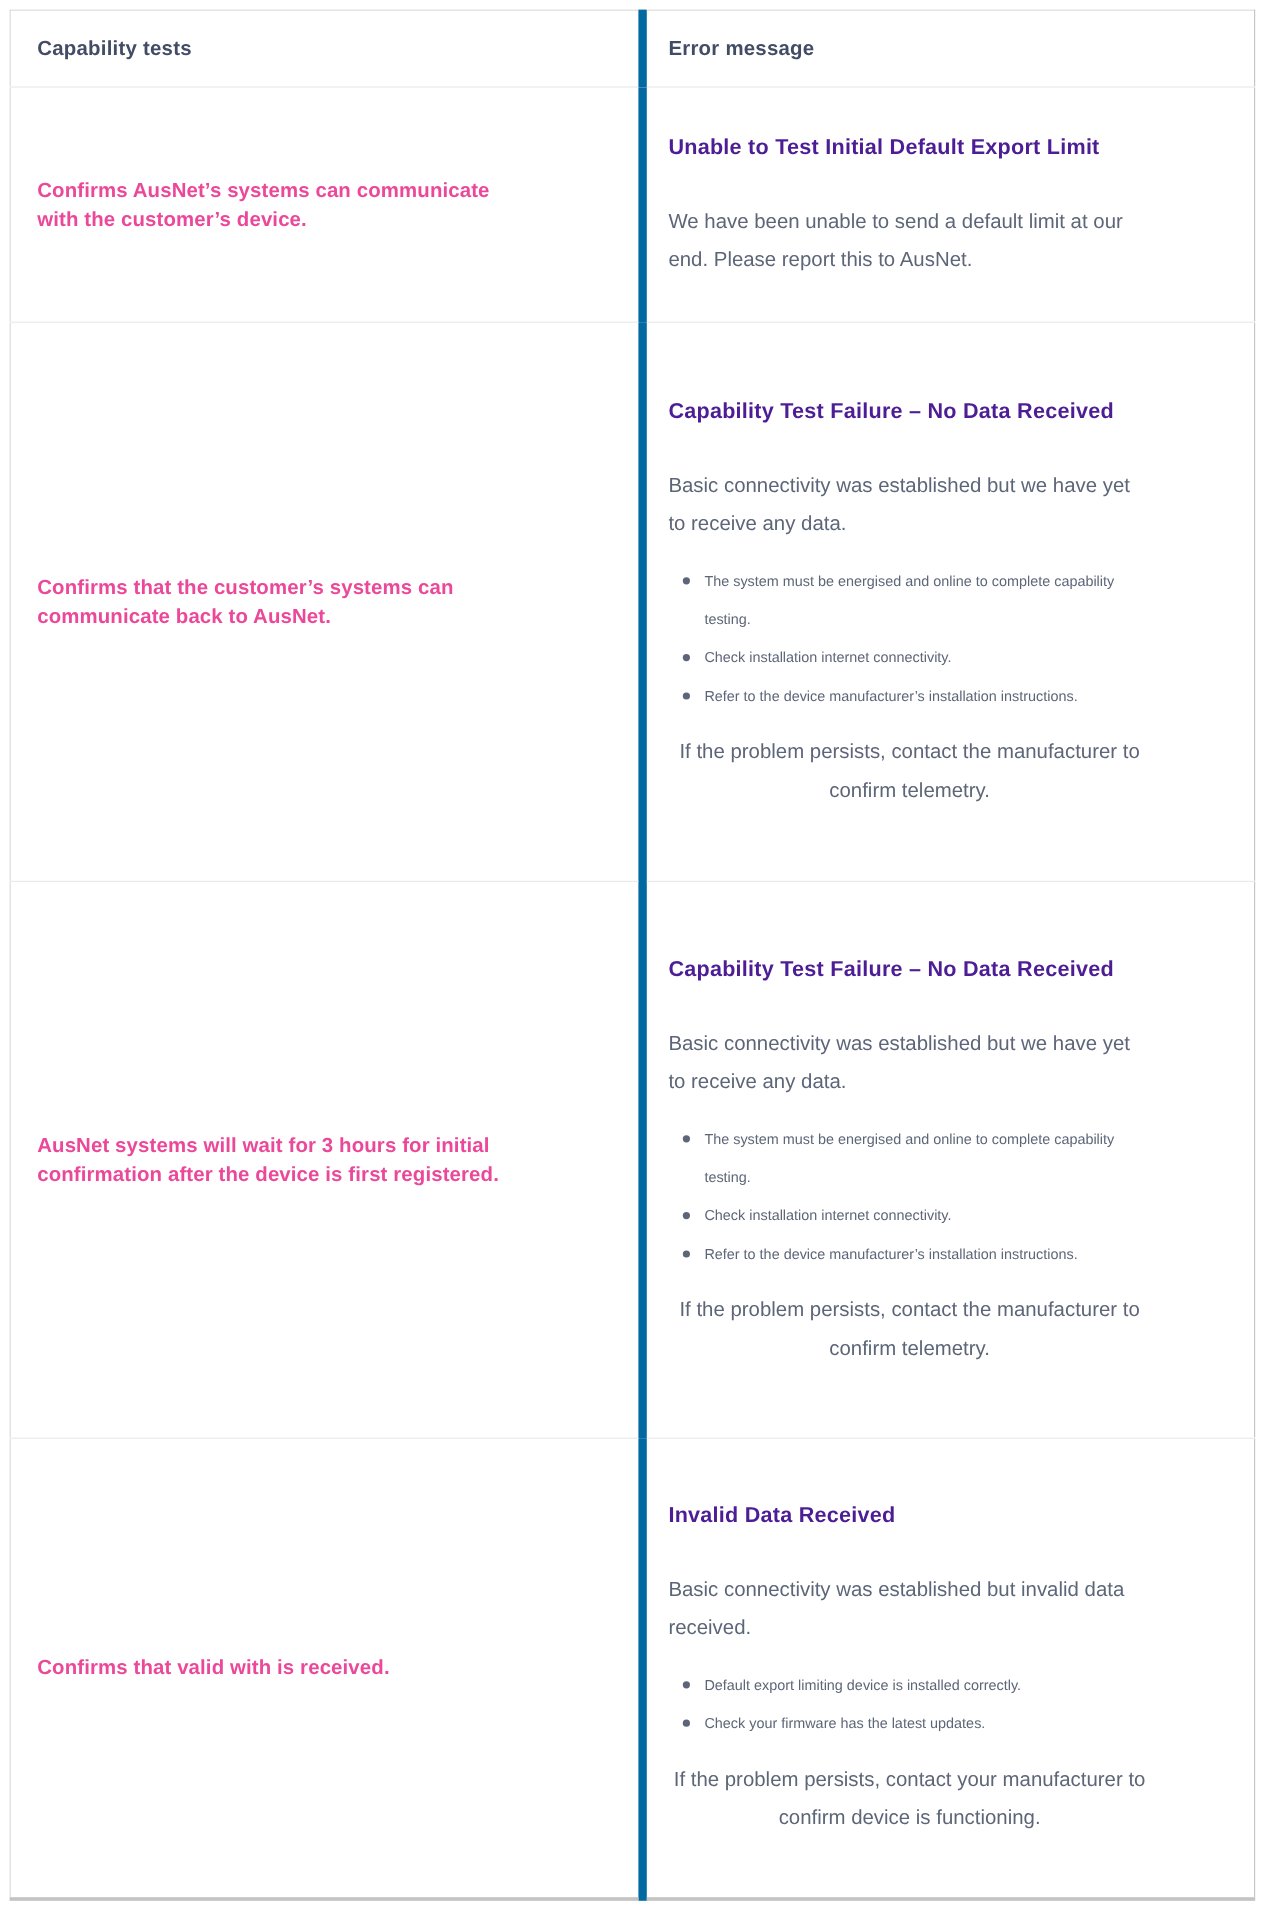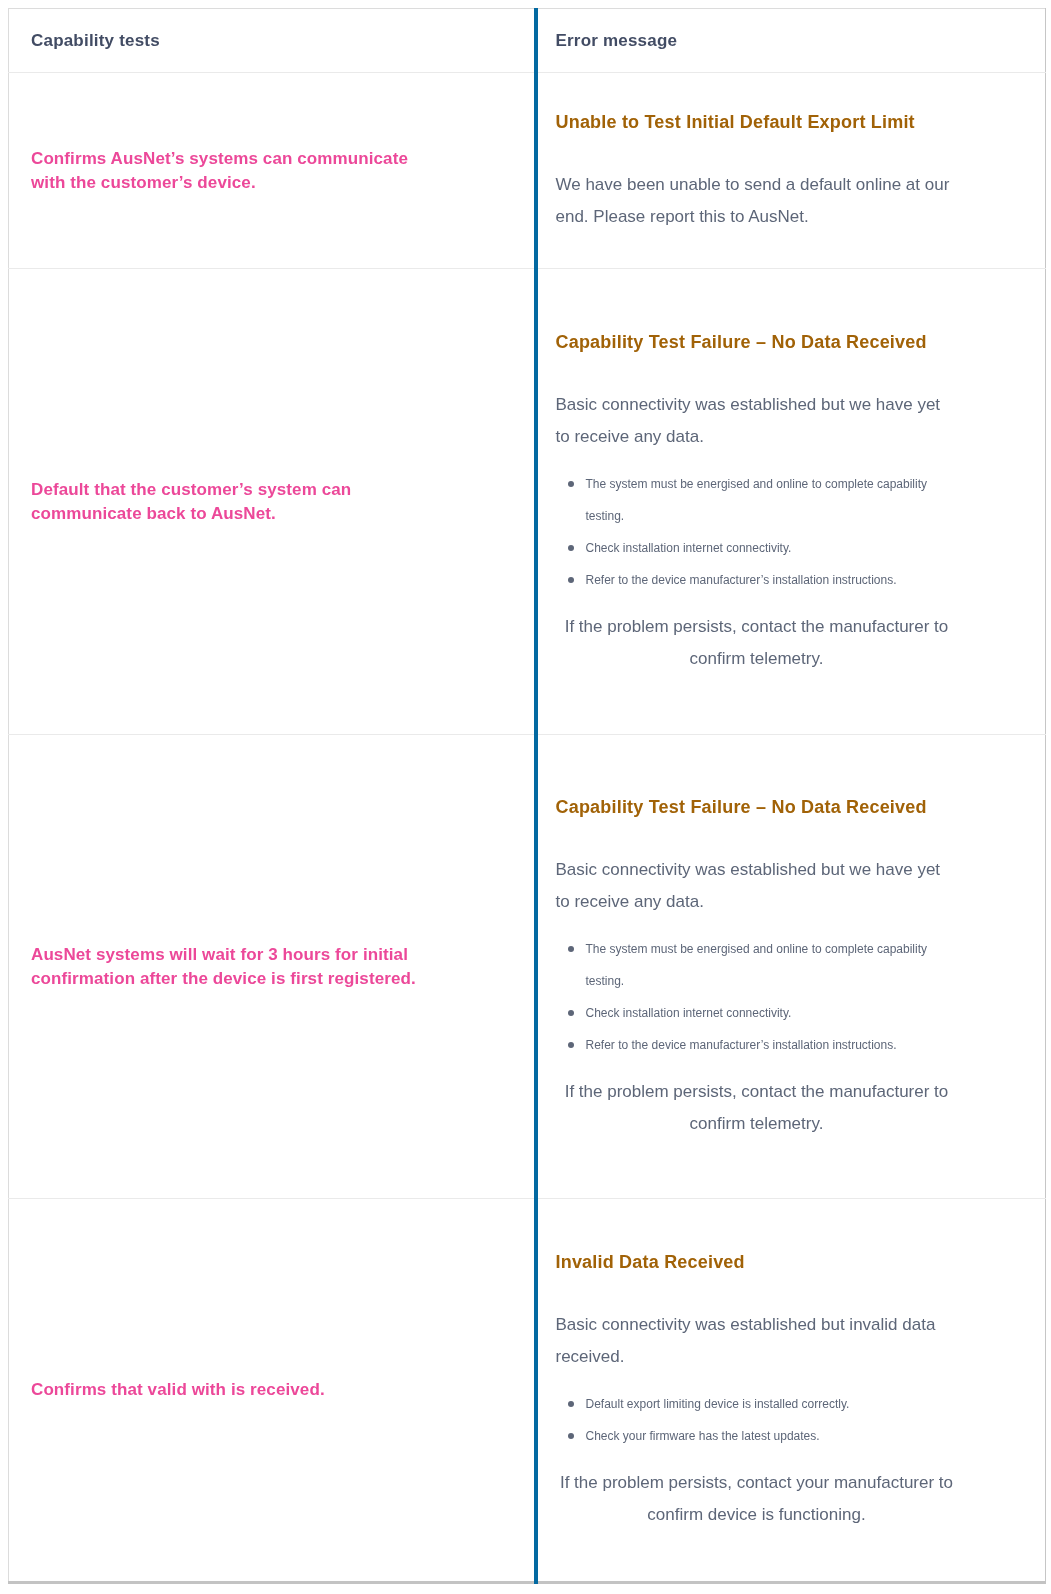--- a/index.html
+++ b/index.html
@@ -27,21 +27,21 @@
     background: #ffffff;
   }
   col.col-tests  { width: 527px; }
   col.col-errors { width: 510px; }
 
   th, td {
     vertical-align: middle;
     text-align: left;
     border-bottom: 1px solid #eaeaea;
   }
-  th + th, td + td { border-left: 4px solid #0369a1; }
+  th + th, td + td { border-left: 7px solid #0369a1; }
 
   thead th {
     height: 64px;
     font-size: 17px;
     font-weight: bold;
     color: #424c64;
     letter-spacing: 0.2px;
   }
   thead th.th-tests  { padding-left: 22px; }
   thead th.th-errors { padding-left: 18px; }
@@ -58,21 +58,21 @@
     color: #ec4899;
     line-height: 24px;
     max-width: 412px;
     letter-spacing: 0.1px;
   }
 
   td.error-cell { padding-left: 18px; padding-right: 40px; }
   .error-title {
     font-size: 18px;
     font-weight: bold;
-    color: #a16207;
+    color: #4c1d95;
     line-height: 26px;
     margin-bottom: 34px;
     letter-spacing: 0.2px;
   }
   .error-text {
     font-size: 17px;
     color: #5d6678;
     line-height: 32px;
     max-width: 402px;
   }
@@ -117,28 +117,28 @@
     </thead>
     <tbody>
 
       <tr class="row-1">
         <td class="test-cell">
           <p class="test-text">Confirms AusNet’s systems can communicate with the customer’s device.</p>
         </td>
         <td class="error-cell">
           <div class="error-content">
             <h4 class="error-title">Unable to Test Initial Default Export Limit</h4>
-            <p class="error-text">We have been unable to send a default online at our end. Please report this to AusNet.</p>
+            <p class="error-text">We have been unable to send a default limit at our end. Please report this to AusNet.</p>
           </div>
         </td>
       </tr>
 
       <tr class="row-2">
         <td class="test-cell">
-          <p class="test-text">Default that the customer’s system can communicate back to AusNet.</p>
+          <p class="test-text">Confirms that the customer’s systems can communicate back to AusNet.</p>
         </td>
         <td class="error-cell">
           <div class="error-content">
             <h4 class="error-title">Capability Test Failure – No Data Received</h4>
             <p class="error-text">Basic connectivity was established but we have yet to receive any data.</p>
             <ul class="error-list">
               <li>The system must be energised and online to complete capability testing.</li>
               <li>Check installation internet connectivity.</li>
               <li>Refer to the device manufacturer’s installation instructions.</li>
             </ul>

